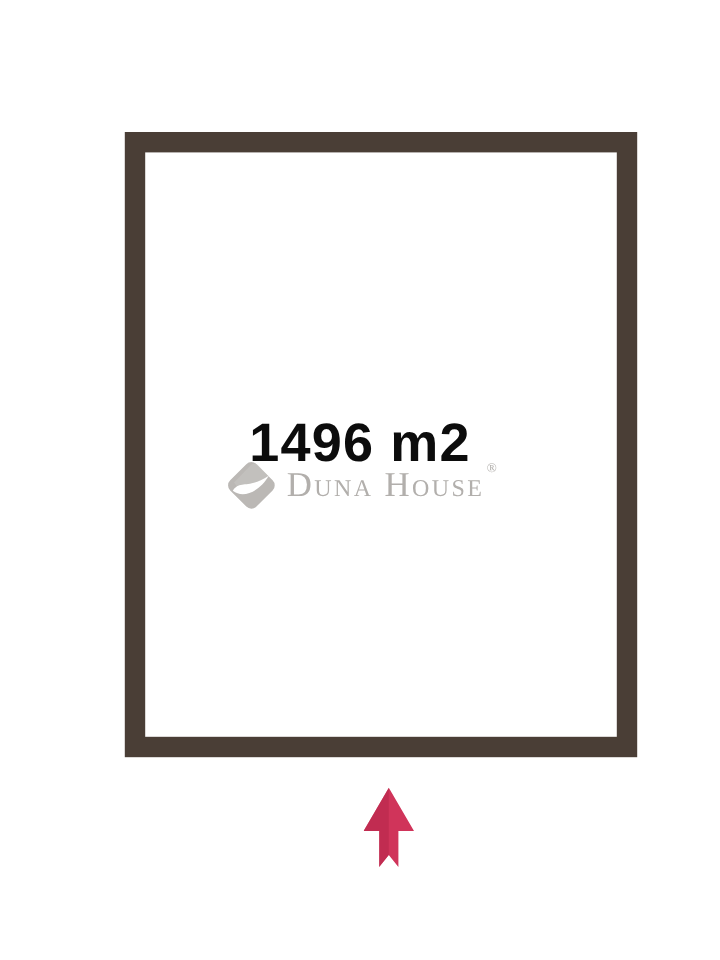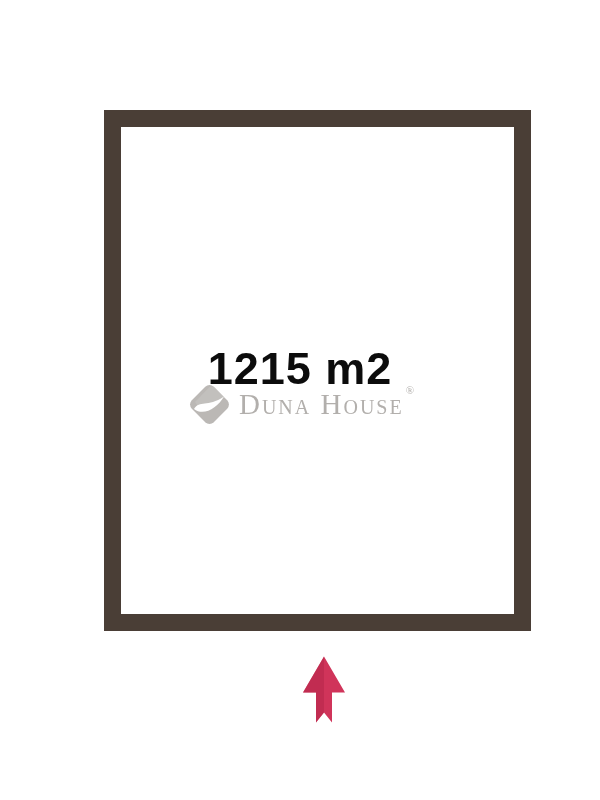--- a/index.html
+++ b/index.html
@@ -96,20 +96,20 @@
   <div class="watermark">
     <svg class="logo" viewBox="0 0 47 45" aria-hidden="true">
       <rect x="8" y="7" width="31" height="31" rx="6" transform="rotate(45 23.5 22.5)" style="fill: var(--logo-gray, #bbb8b5)"></rect>
       <path d="M 9 20 L 23.5 5 Q 26 3.5 28.5 5 L 38 15 L 14 27 Z" style="fill: var(--logo-gray-light, #c9c6c3)" opacity="0.55"></path>
       <path d="M 8 27 C 14 17.5, 21 26, 38 14.5 C 31.5 26, 17.5 34.5, 8 27 Z" fill="#ffffff"></path>
     </svg>
     <span class="brand">Duna House</span>
     <span class="reg">®</span>
   </div>
 
-  <div class="area-label">1215 m2</div>
+  <div class="area-label">1496 m2</div>
 
   <svg class="north-arrow" viewBox="0 0 42 66" aria-hidden="true">
     <polygon points="21,0 42,36 29,36 29,66 21,56 13,66 13,36 0,36" style="fill: var(--arrow-red, #d0345a)"></polygon>
     <polygon points="21,0 0,36 13,36 13,66 21,56 21,0" style="fill: var(--arrow-red-dark, #b8284b)" opacity="0.6"></polygon>
   </svg>
 
 </div>
 
 </body></html>

